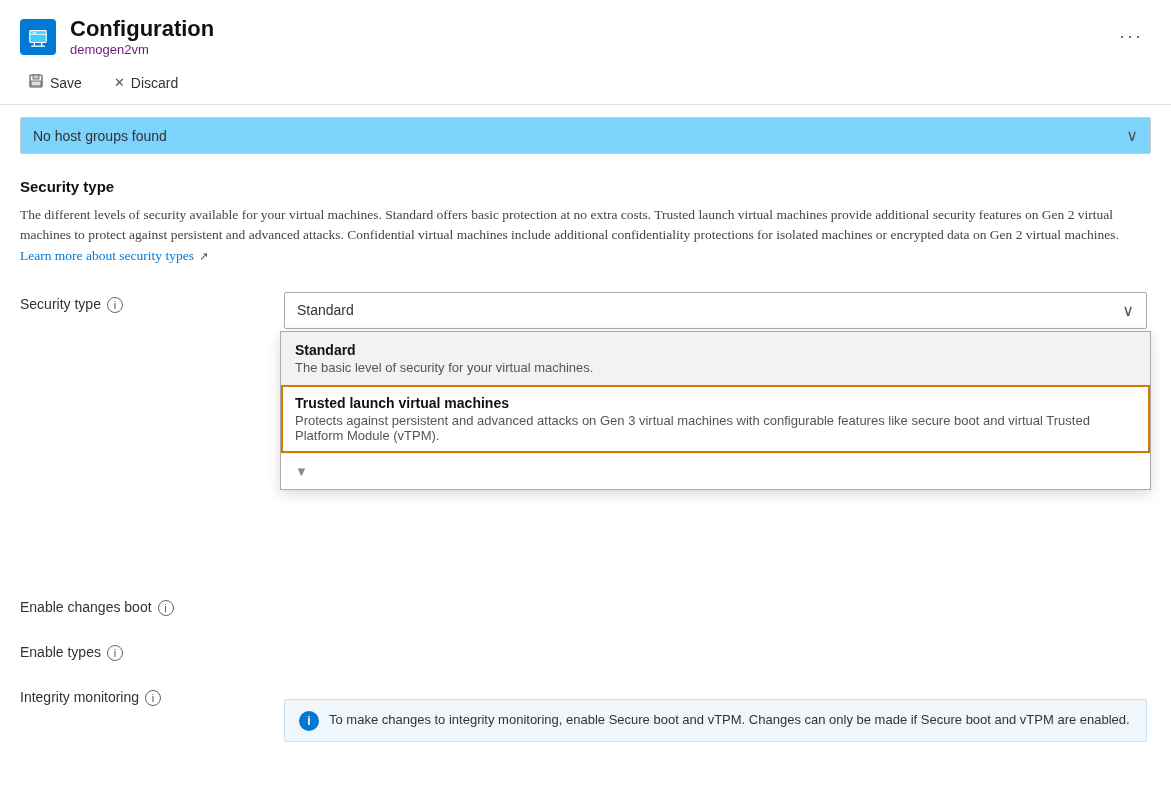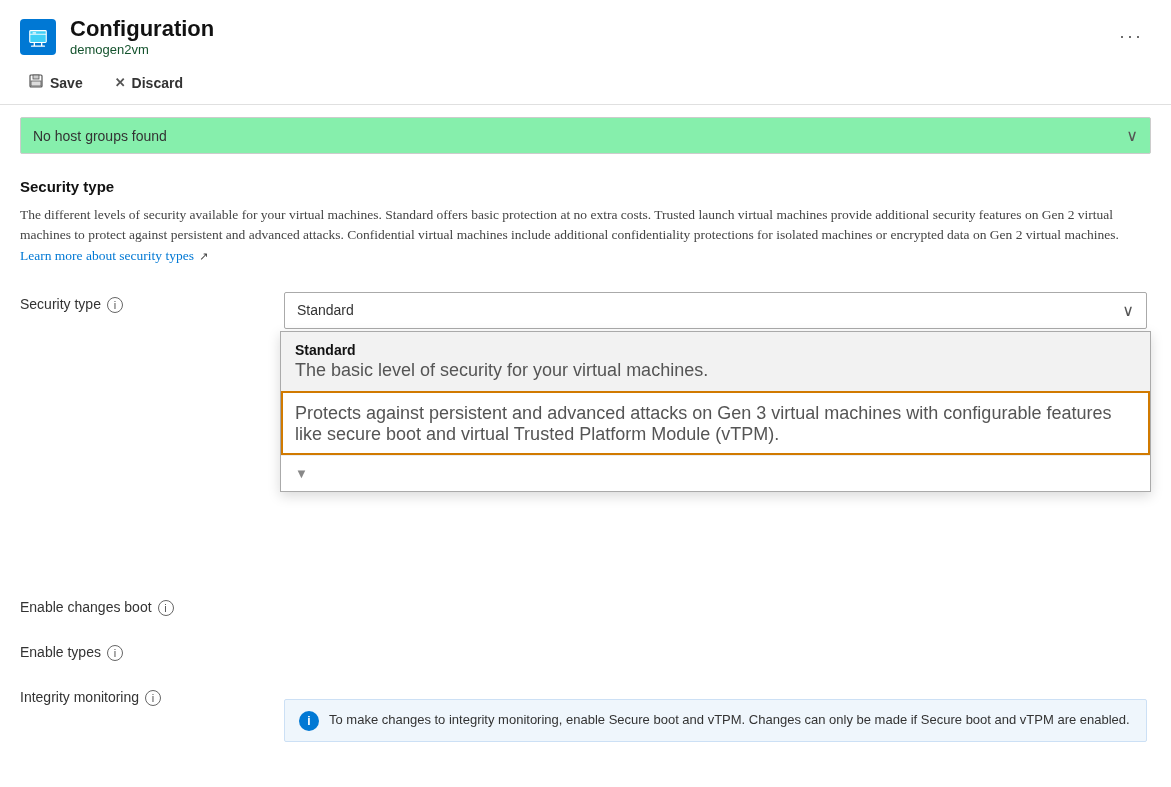--- a/index.html
+++ b/index.html
@@ -39,21 +39,21 @@
     }
 
     .page-title {
       font-size: 22px;
       font-weight: 600;
       color: #111;
     }
 
     .page-subtitle {
       font-size: 13px;
-      color: #14532d;
+      color: #701a75;
     }
 
     .more-button {
       color: #555;
       font-size: 18px;
       cursor: pointer;
       letter-spacing: 2px;
       padding: 4px 8px;
       border: none;
       background: none;
@@ -70,37 +70,36 @@
     .toolbar-btn {
       display: flex;
       align-items: center;
       gap: 6px;
       background: none;
       border: none;
       cursor: pointer;
       font-size: 14px;
       color: #333;
       padding: 4px 8px;
-      font-weight: bold;
     }
 
     .toolbar-btn .icon {
       font-size: 15px;
       color: #555;
     }
 
     .host-group-dropdown {
       margin: 12px 20px;
       border: 1px solid #ccc;
       border-radius: 2px;
       padding: 8px 12px;
       display: flex;
       justify-content: space-between;
       align-items: center;
-      background: #86efac;
+      background: #7dd3fc;
       cursor: pointer;
     }
 
     .dropdown-chevron {
       font-size: 16px;
       color: #555;
     }
 
     .content-area {
       padding: 12px 20px;
@@ -194,21 +193,21 @@
       background: #f2f2f2;
     }
 
     .option-title {
       font-weight: 600;
       font-size: 14px;
       color: #111;
     }
 
     .option-desc {
-      font-size: 18px;
+      font-size: 13px;
       color: #555;
       margin-top: 2px;
     }
 
     .dropdown-option.highlighted {
       border: 2px solid #d17a00;
       margin: 0;
       padding: 8px 12px;
     }
 
@@ -314,20 +313,21 @@
         <span>Standard</span>
         <span class="dropdown-chevron">∨</span>
       </div>
 
       <div class="dropdown-menu">
         <div class="dropdown-option selected">
           <div class="option-title">Standard</div>
           <div class="option-desc">The basic level of security for your virtual machines.</div>
         </div>
         <div class="dropdown-option highlighted">
+          <div class="option-title">Trusted launch virtual machines</div>
           <div class="option-desc">Protects against persistent and advanced attacks on Gen 3 virtual machines with configurable features like secure boot and virtual Trusted Platform Module (vTPM).</div>
         </div>
         <div class="truncated-option">
           <div class="truncated-option-text">▼</div>
         </div>
       </div>
     </div>
 
     <div class="form-label" style="padding-top: 260px;">
       <span>Enable changes boot</span>

